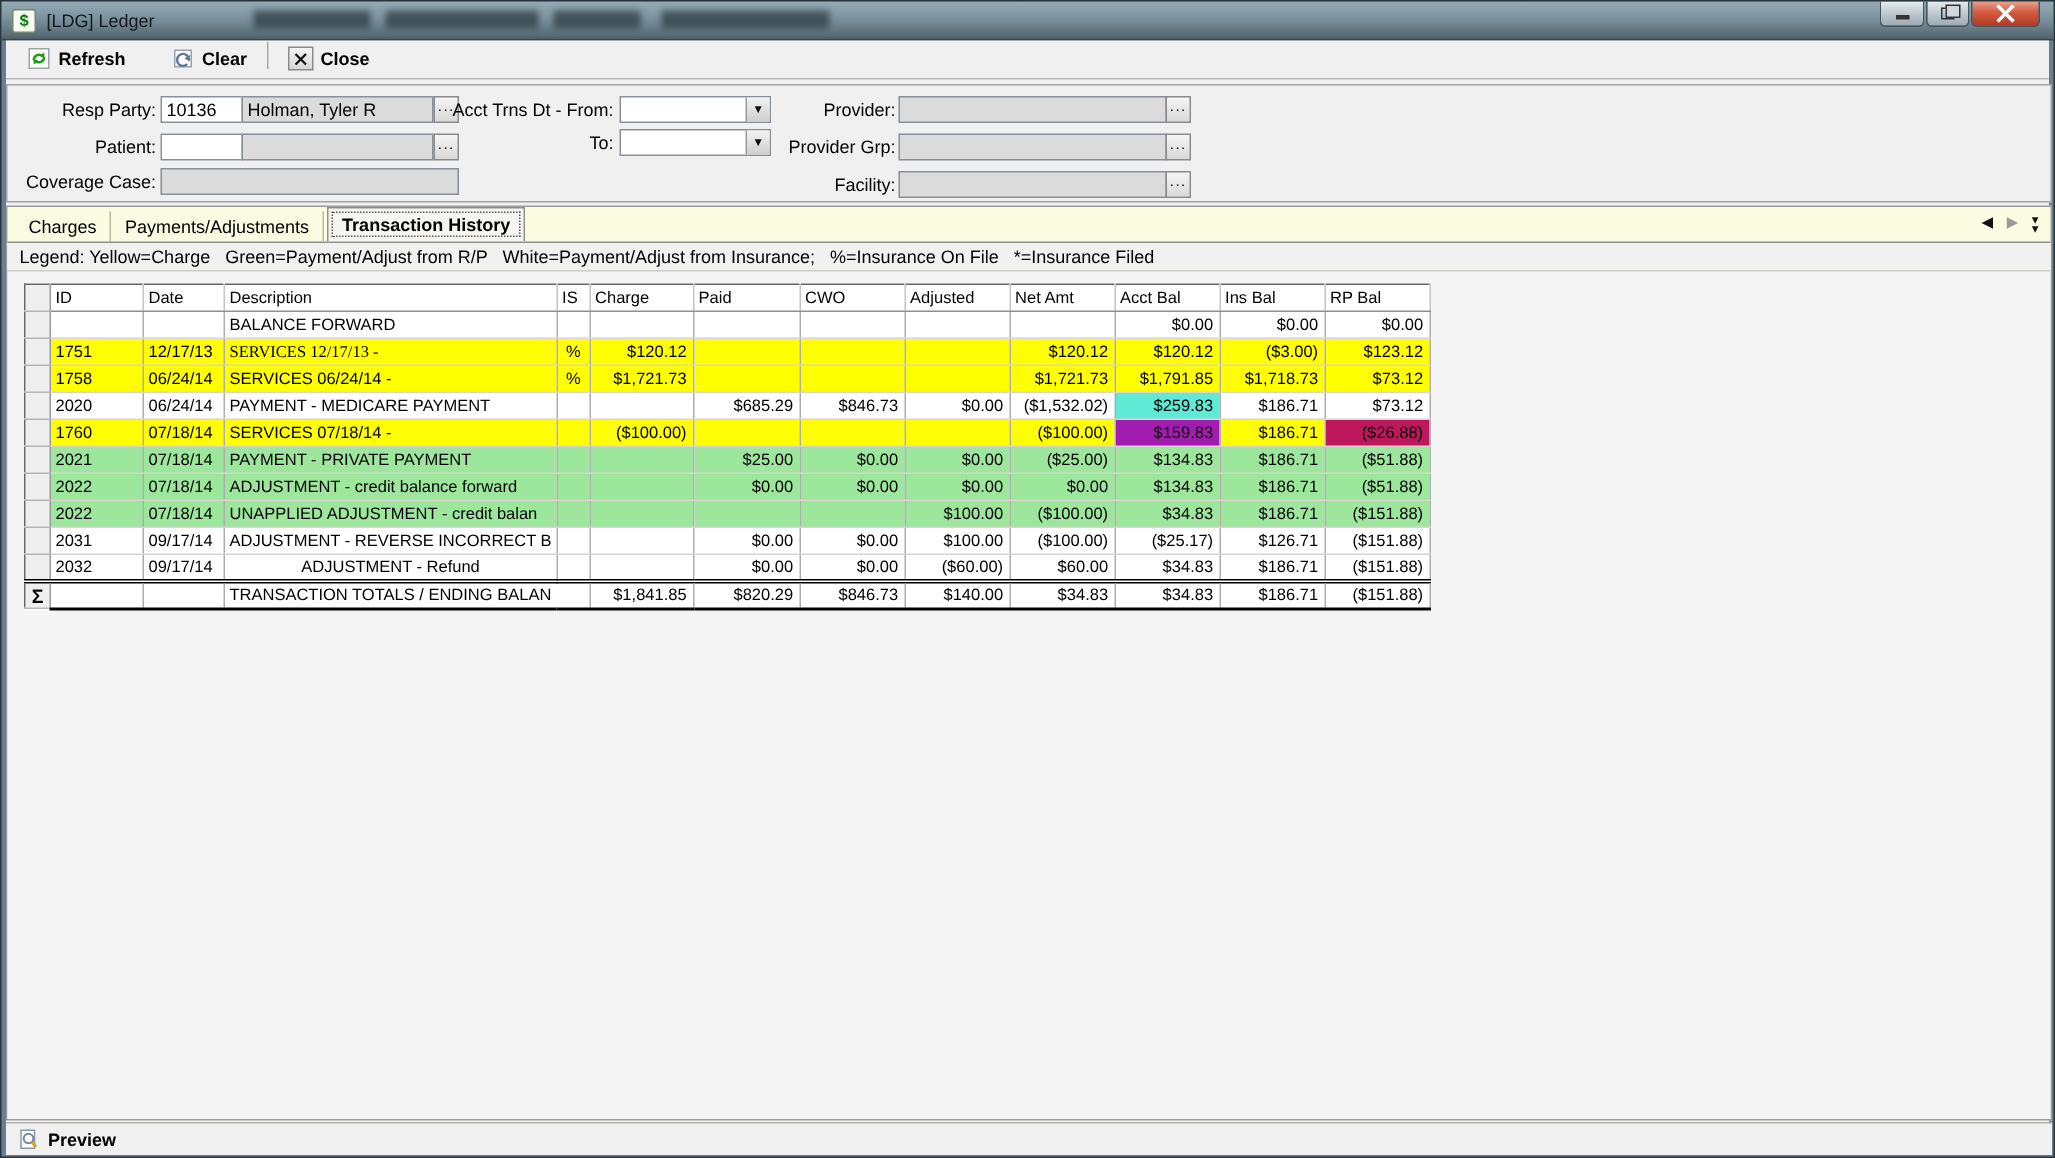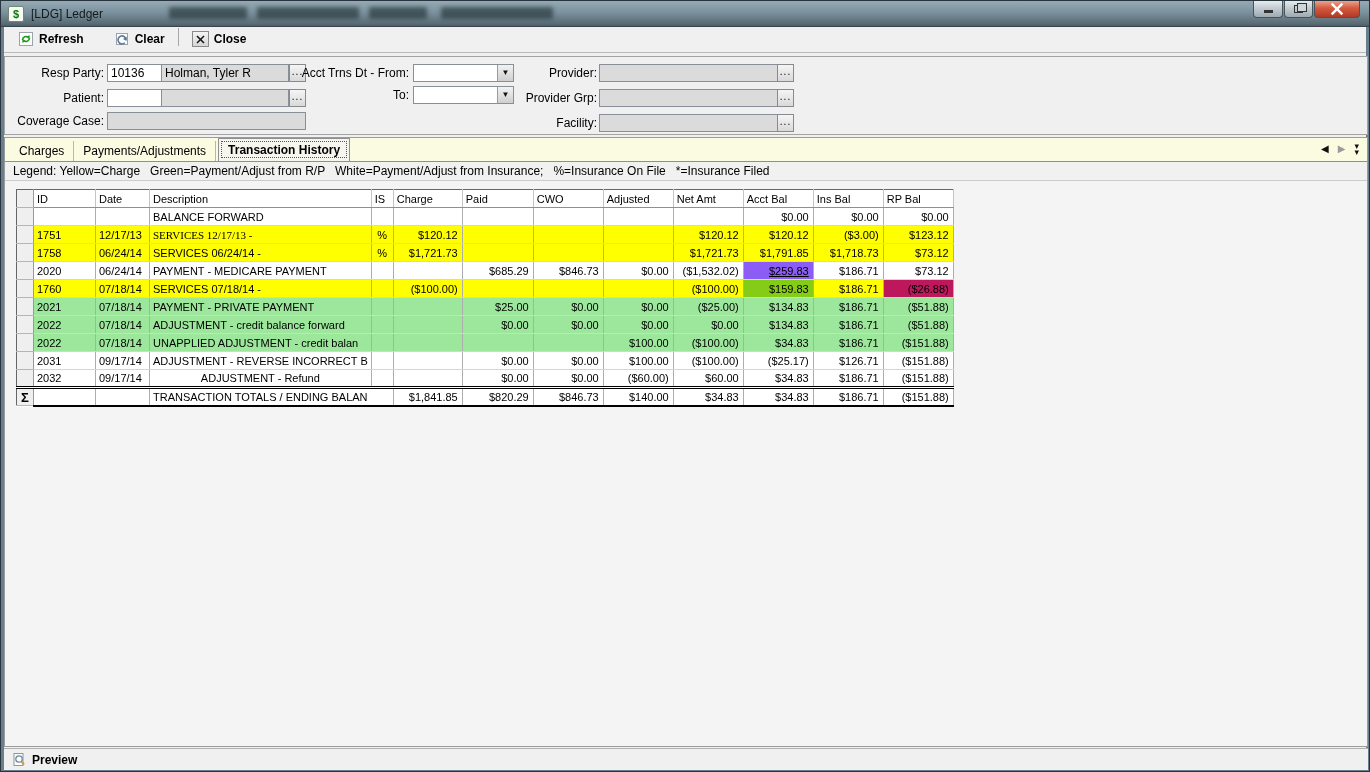--- a/index.html
+++ b/index.html
@@ -285,36 +285,36 @@
                 <td class="sel"></td>
                 <td style="background: rgb(255, 255, 255);">2020</td>
                 <td style="background: rgb(255, 255, 255);">06/24/14</td>
                 <td style="background: rgb(255, 255, 255);">PAYMENT - MEDICARE PAYMENT</td>
                 <td class="ctr" style="background: rgb(255, 255, 255);"></td>
                 <td class="num" style="background: rgb(255, 255, 255);"></td>
                 <td class="num" style="background: rgb(255, 255, 255);">$685.29</td>
                 <td class="num" style="background: rgb(255, 255, 255);">$846.73</td>
                 <td class="num" style="background: rgb(255, 255, 255);">$0.00</td>
                 <td class="num" style="background: rgb(255, 255, 255);">($1,532.02)</td>
-                <td class="num" style="background: #8b5cf6; text-decoration: underline;">$259.83</td>
+                <td class="num" style="background: #5eead4;">$259.83</td>
                 <td class="num" style="background: rgb(255, 255, 255);">$186.71</td>
                 <td class="num" style="background: rgb(255, 255, 255);">$73.12</td>
               </tr>
               <tr>
                 <td class="sel"></td>
                 <td style="background: rgb(255, 255, 0);">1760</td>
                 <td style="background: rgb(255, 255, 0);">07/18/14</td>
                 <td style="background: rgb(255, 255, 0);">SERVICES 07/18/14 -</td>
                 <td class="ctr" style="background: rgb(255, 255, 0);"></td>
                 <td class="num" style="background: rgb(255, 255, 0);">($100.00)</td>
                 <td class="num" style="background: rgb(255, 255, 0);"></td>
                 <td class="num" style="background: rgb(255, 255, 0);"></td>
                 <td class="num" style="background: rgb(255, 255, 0);"></td>
                 <td class="num" style="background: rgb(255, 255, 0);">($100.00)</td>
-                <td class="num" style="background: #84cc16;">$159.83</td>
+                <td class="num" style="background: #a21caf;">$159.83</td>
                 <td class="num" style="background: rgb(255, 255, 0);">$186.71</td>
                 <td class="num" style="background: #be185d;">($26.88)</td>
               </tr>
               <tr>
                 <td class="sel"></td>
                 <td style="background: rgb(156, 231, 156);">2021</td>
                 <td style="background: rgb(156, 231, 156);">07/18/14</td>
                 <td style="background: rgb(156, 231, 156);">PAYMENT - PRIVATE PAYMENT</td>
                 <td class="ctr" style="background: rgb(156, 231, 156);"></td>
                 <td class="num" style="background: rgb(156, 231, 156);"></td>

